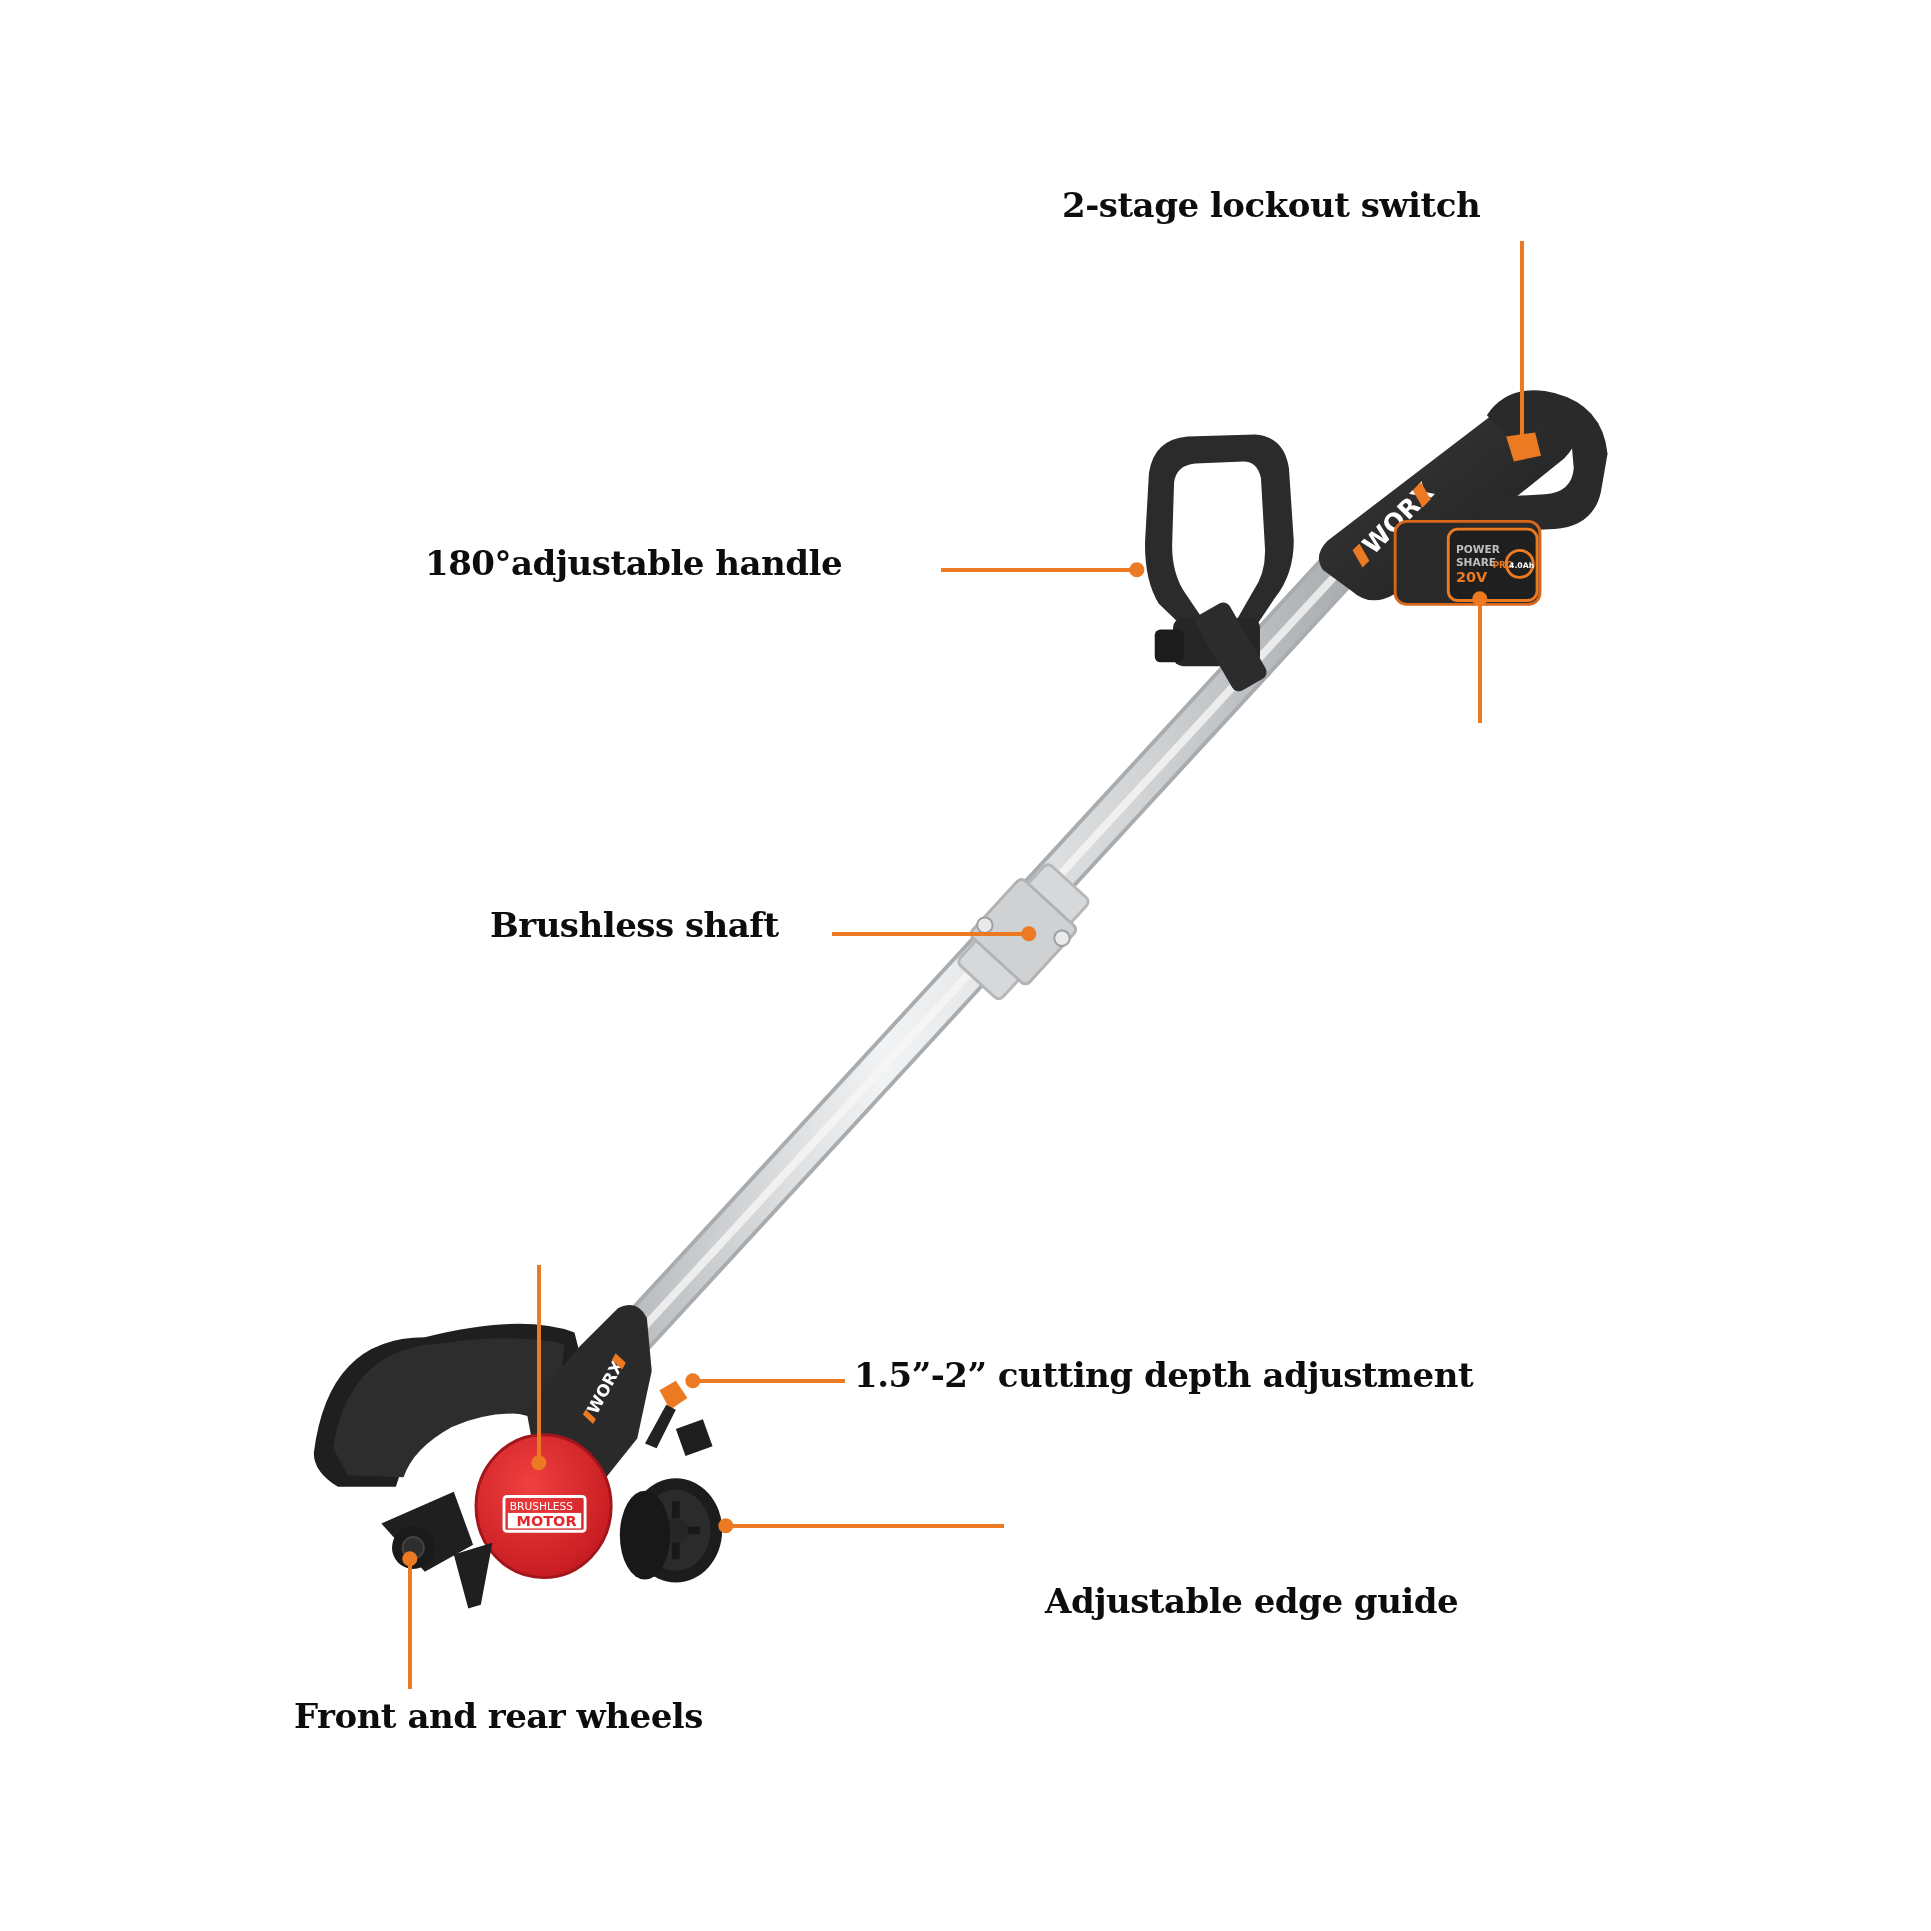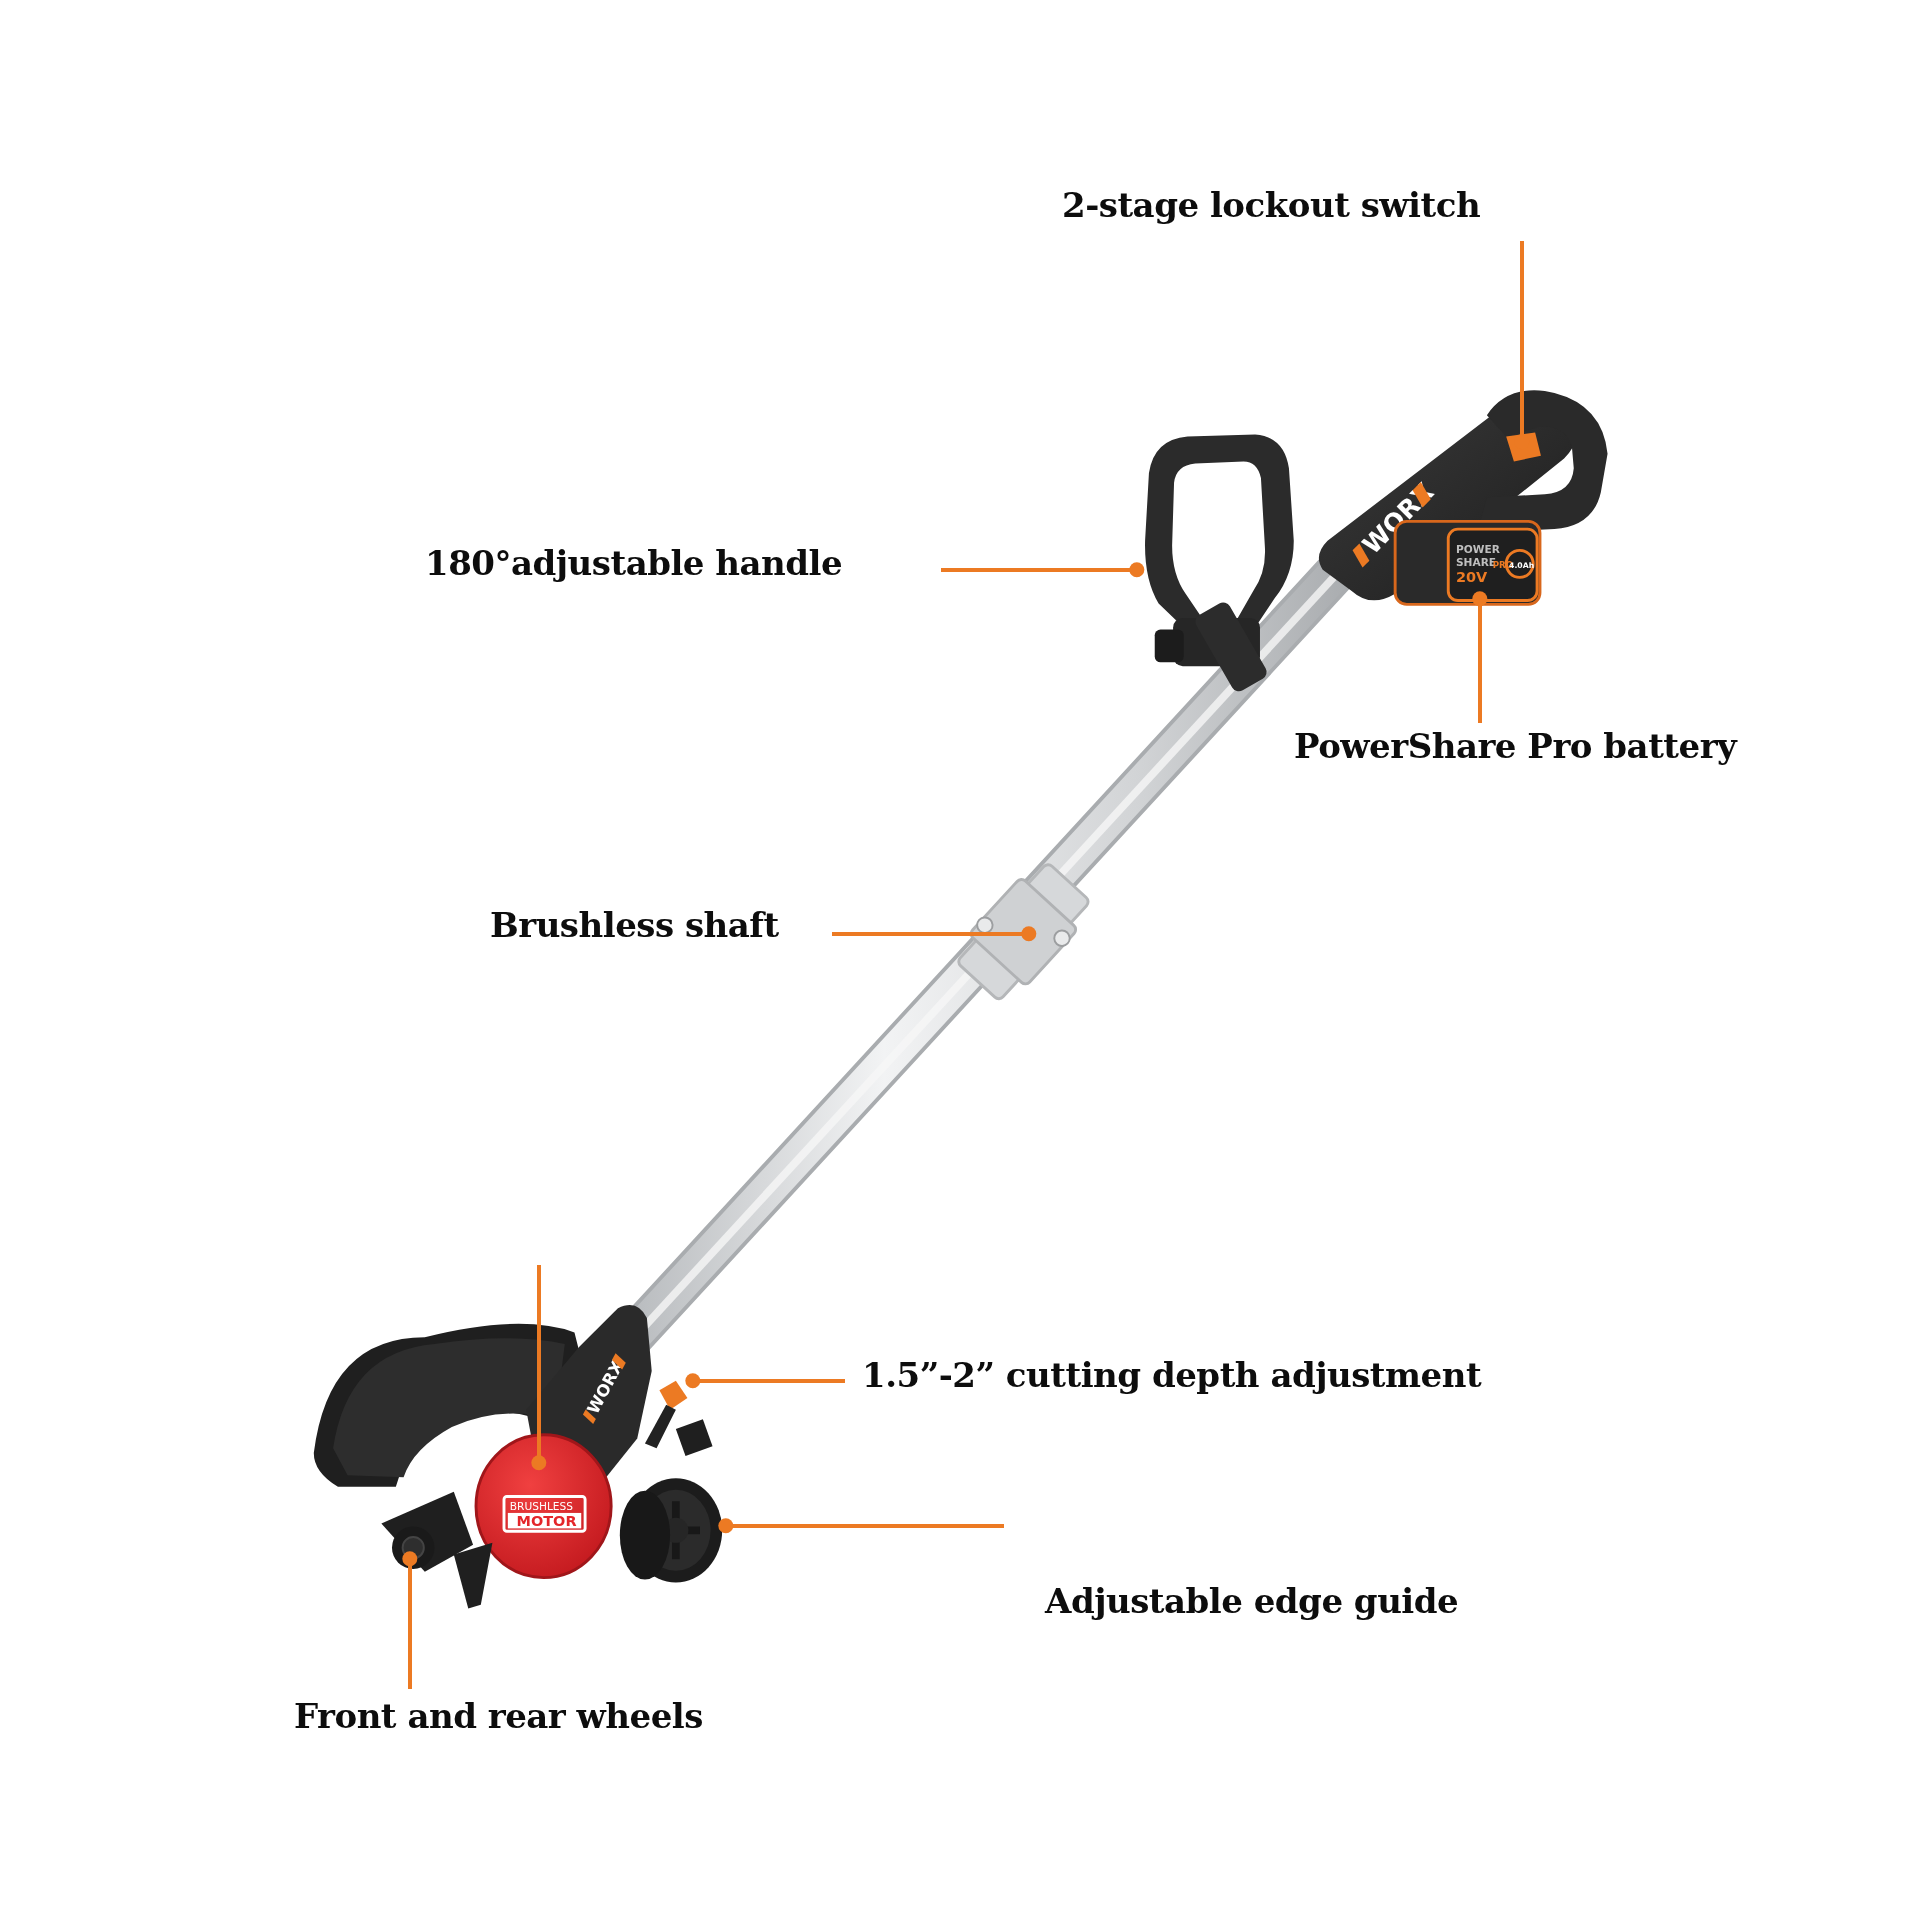--- a/index.html
+++ b/index.html
@@ -144,32 +144,31 @@
   </svg>
 
   <div class="callout-label" style="left:1062px; top:188px;">2-stage lockout switch</div>
   <div class="leader" style="left:1520px; top:241px; width:3.9px; height:201px;"></div>
   <div class="leader-dot" style="left:1522px; top:442px;"></div>
 
   <div class="callout-label" style="left:425px; top:546px;">180°adjustable handle</div>
   <div class="leader" style="left:941px; top:568px; width:196px; height:3.9px;"></div>
   <div class="leader-dot" style="left:1137px; top:570px;"></div>
 
-  <div class="callout-label" style="left:1294px; top:729px;">PowerShare Pro battery</div>
   <div class="leader" style="left:1478px; top:599px; width:3.9px; height:124px;"></div>
   <div class="leader-dot" style="left:1480px; top:599px;"></div>
 
   <div class="callout-label" style="left:490px; top:908px;">Brushless shaft</div>
   <div class="leader" style="left:832px; top:932px; width:197px; height:3.9px;"></div>
   <div class="leader-dot" style="left:1029px; top:934px;"></div>
 
   <div class="leader" style="left:537px; top:1265px; width:3.9px; height:198px;"></div>
   <div class="leader-dot" style="left:539px; top:1463px;"></div>
 
-  <div class="callout-label" style="left:854px; top:1358px;margin-left:8px;">1.5”-2” cutting depth adjustment</div>
+  <div class="callout-label" style="left:854px; top:1358px;">1.5”-2” cutting depth adjustment</div>
   <div class="leader" style="left:693px; top:1379px; width:152px; height:3.9px;"></div>
   <div class="leader-dot" style="left:693px; top:1381px;"></div>
 
   <div class="callout-label" style="left:1025px; top:1584px;margin-left:20px;">Adjustable edge guide</div>
   <div class="leader" style="left:726px; top:1524px; width:278px; height:3.9px;"></div>
   <div class="leader-dot" style="left:726px; top:1526px;"></div>
 
   <div class="callout-label" style="left:294px; top:1699px;">Front and rear wheels</div>
   <div class="leader" style="left:408px; top:1559px; width:3.9px; height:130px;"></div>
   <div class="leader-dot" style="left:410px; top:1559px;"></div>

